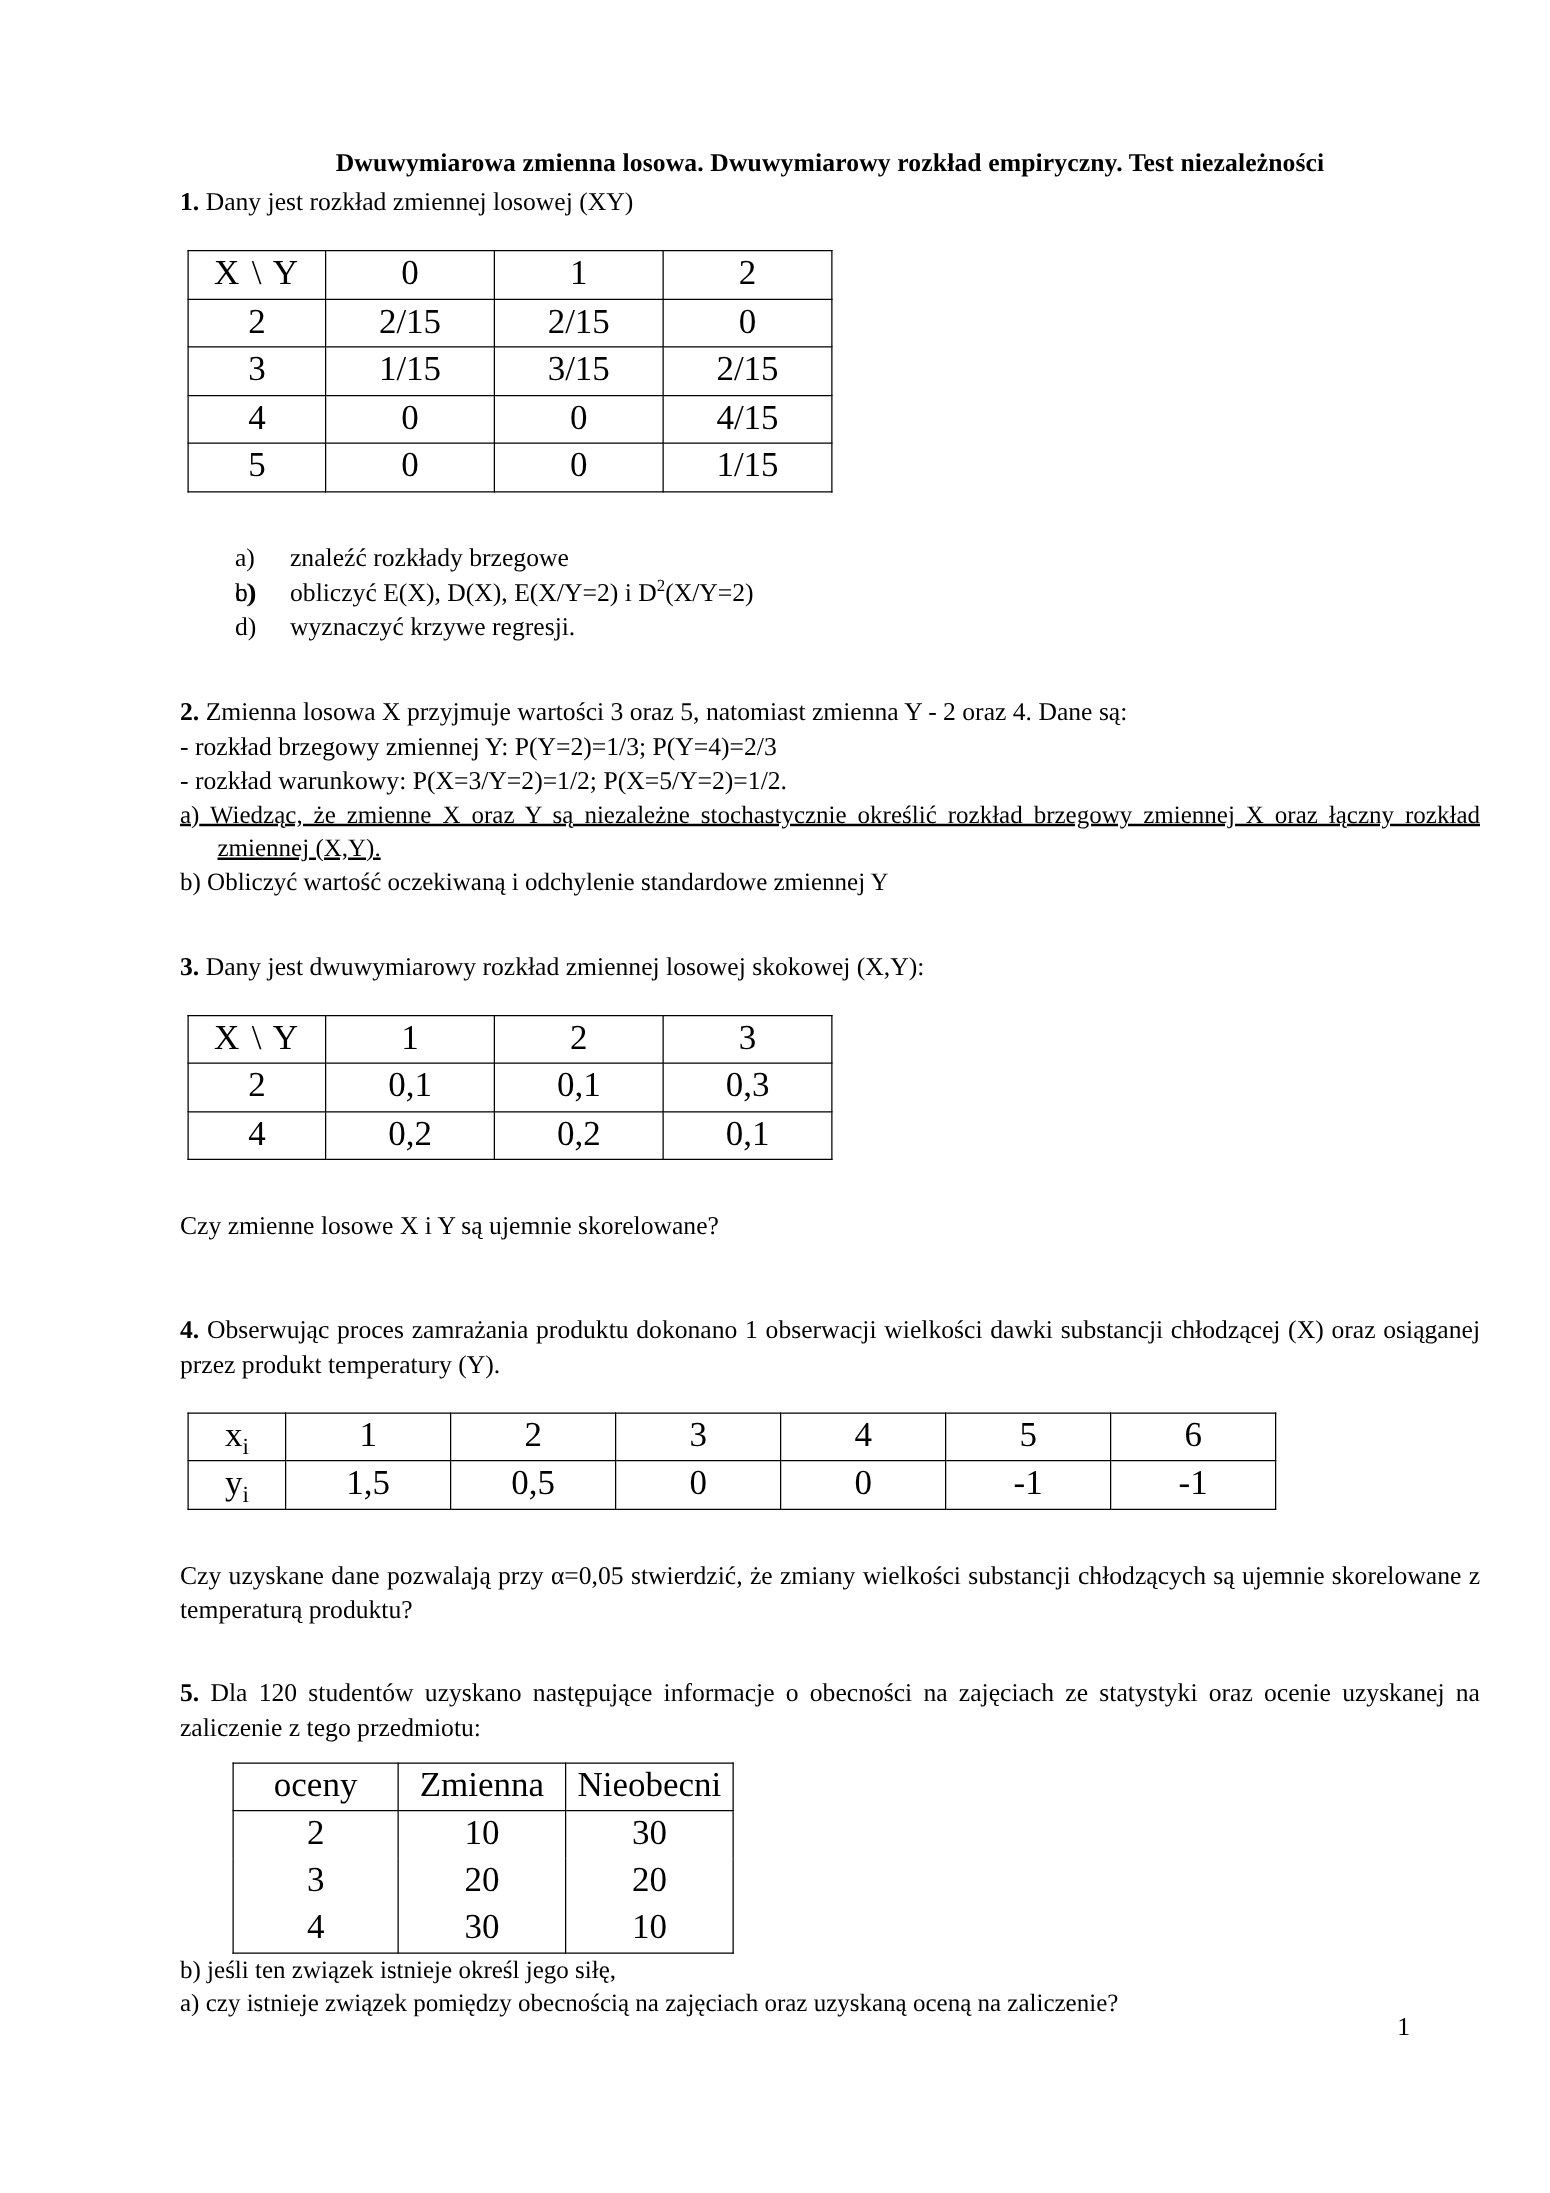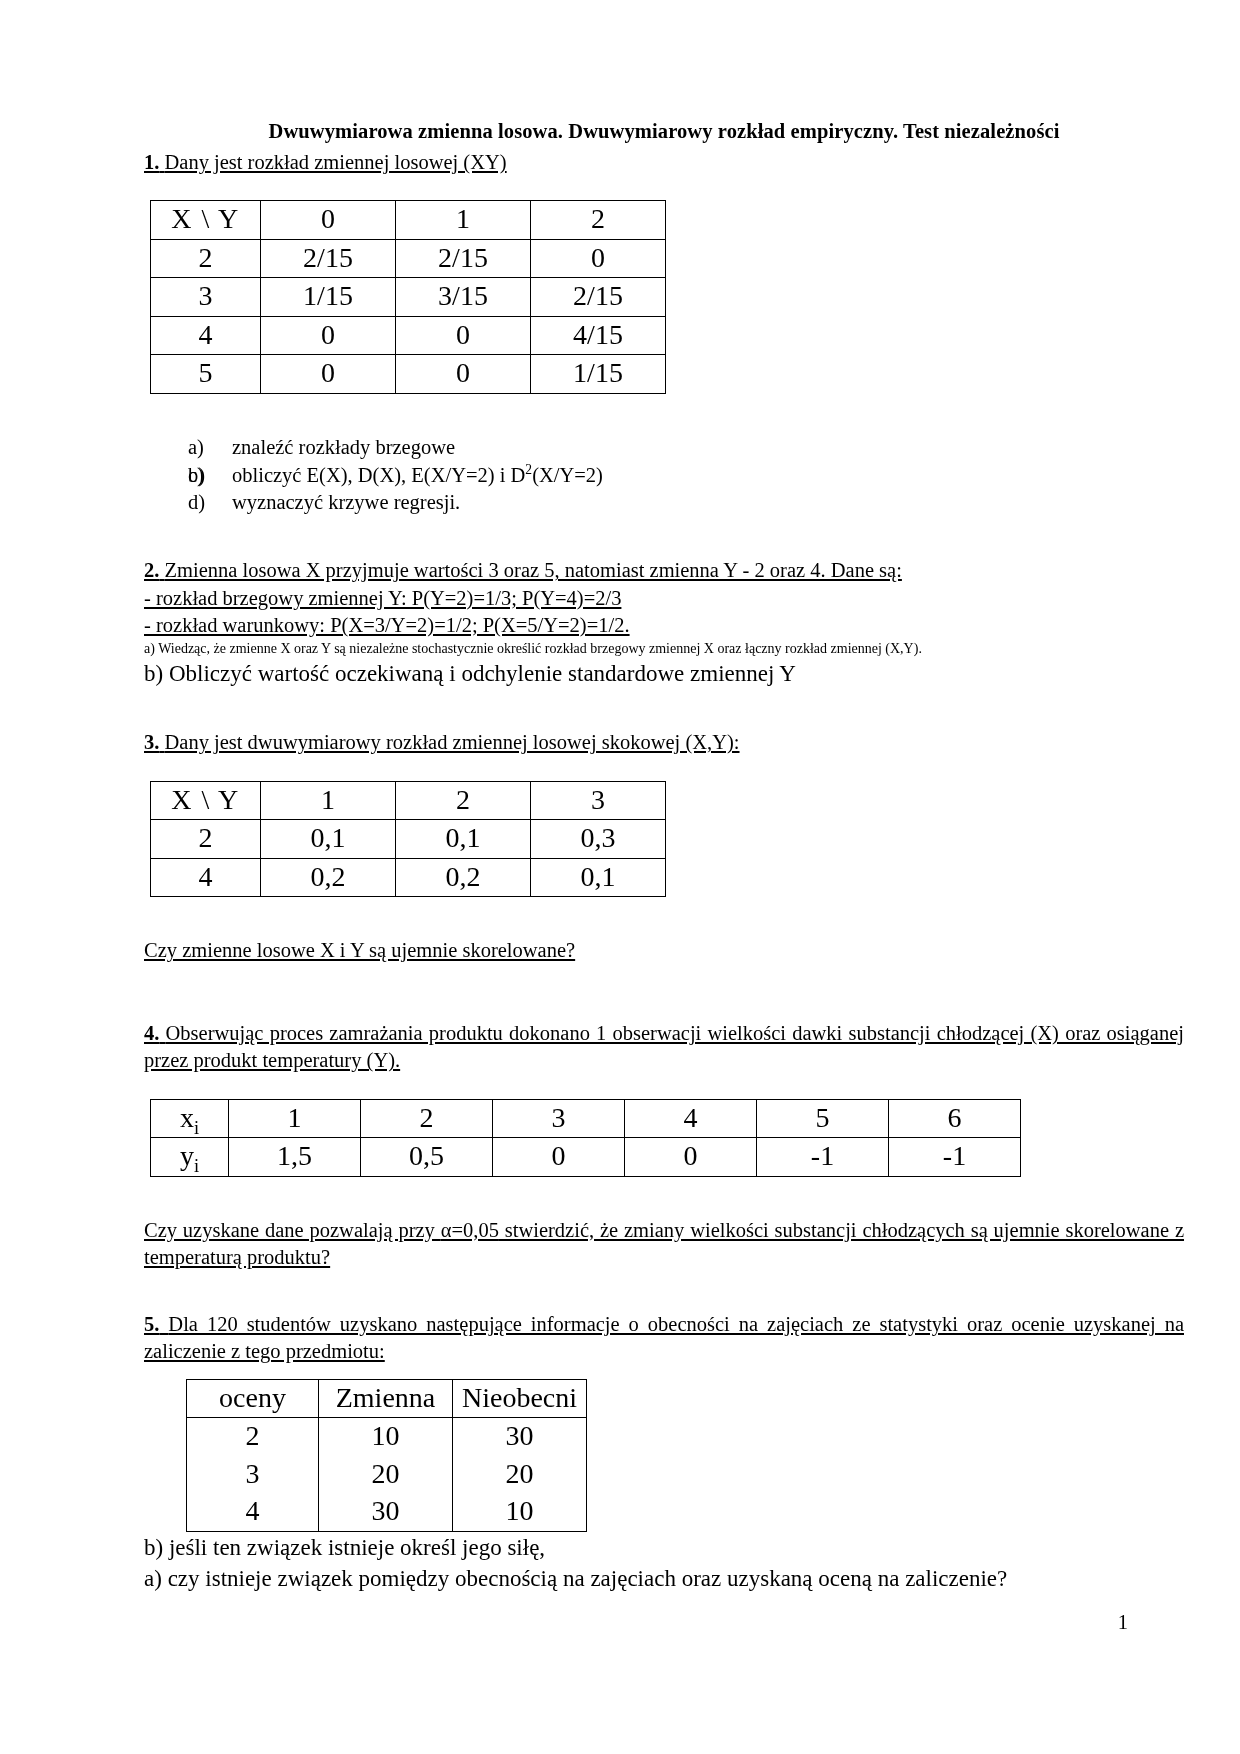--- a/index.html
+++ b/index.html
@@ -30,21 +30,20 @@
     line-height: 1.32;
     letter-spacing: 0.1px;
     margin: 0 0 4px 0;
     padding: 0 18px;
   }
   p, .para {
     font-size: 20.5px;
     line-height: 1.33;
     margin: 0;
     text-align: left;
-    text-decoration: underline;
   }
   .just {
     text-align: justify;
     text-justify: inter-word;
   }
   .num {
     font-weight: bold;
   }
   .spacer-s { height: 13px; }
   .spacer-m { height: 24px; }
@@ -101,31 +100,32 @@
   ol.abcd li {
     position: relative;
     padding-left: 44px;
   }
   ol.abcd li .mk {
     position: absolute;
     left: 0;
     top: 0;
   }
   .hang {
-    font-size: 23px;
+    font-size: 20px;
     line-height: 1.36;
     padding-left: 30px;
     text-indent: -30px;
   }
   .hang2 {
-    font-size: 14px;
+    font-size: 20px;
     line-height: 1.36;
     padding-left: 30px;
     text-indent: -30px;
     text-align: justify;
+    text-decoration: underline;
   }
   sup { font-size: 0.66em; vertical-align: super; line-height: 0; }
   sub { font-size: 0.66em; vertical-align: sub; line-height: 0; }
   .pagenum {
     position: absolute;
     right: 128px;
     bottom: 120px;
     font-size: 20.5px;
   }
 </style>

